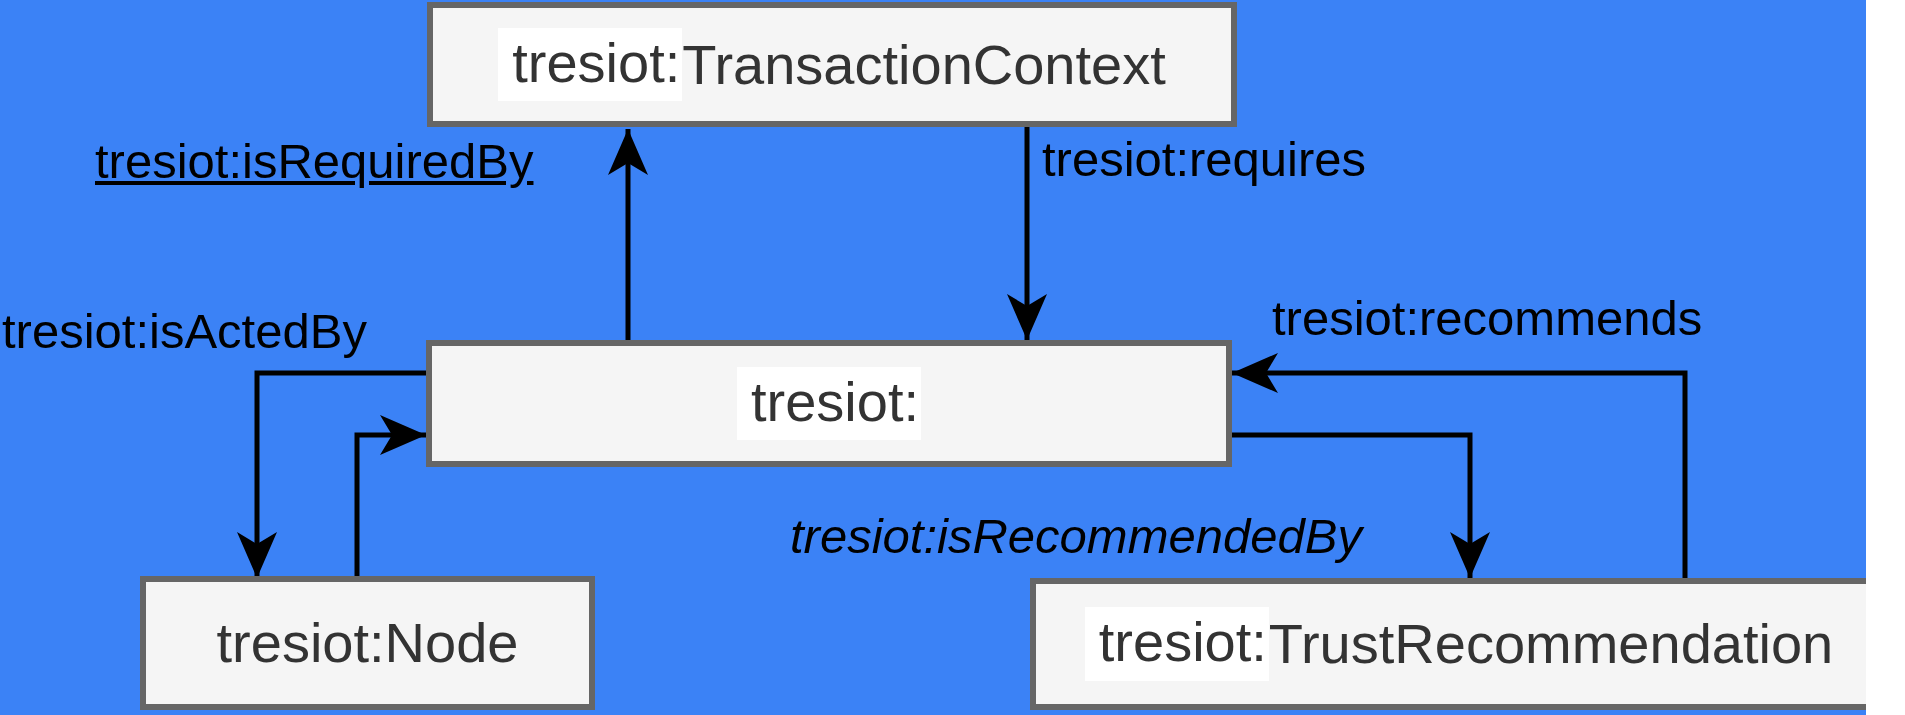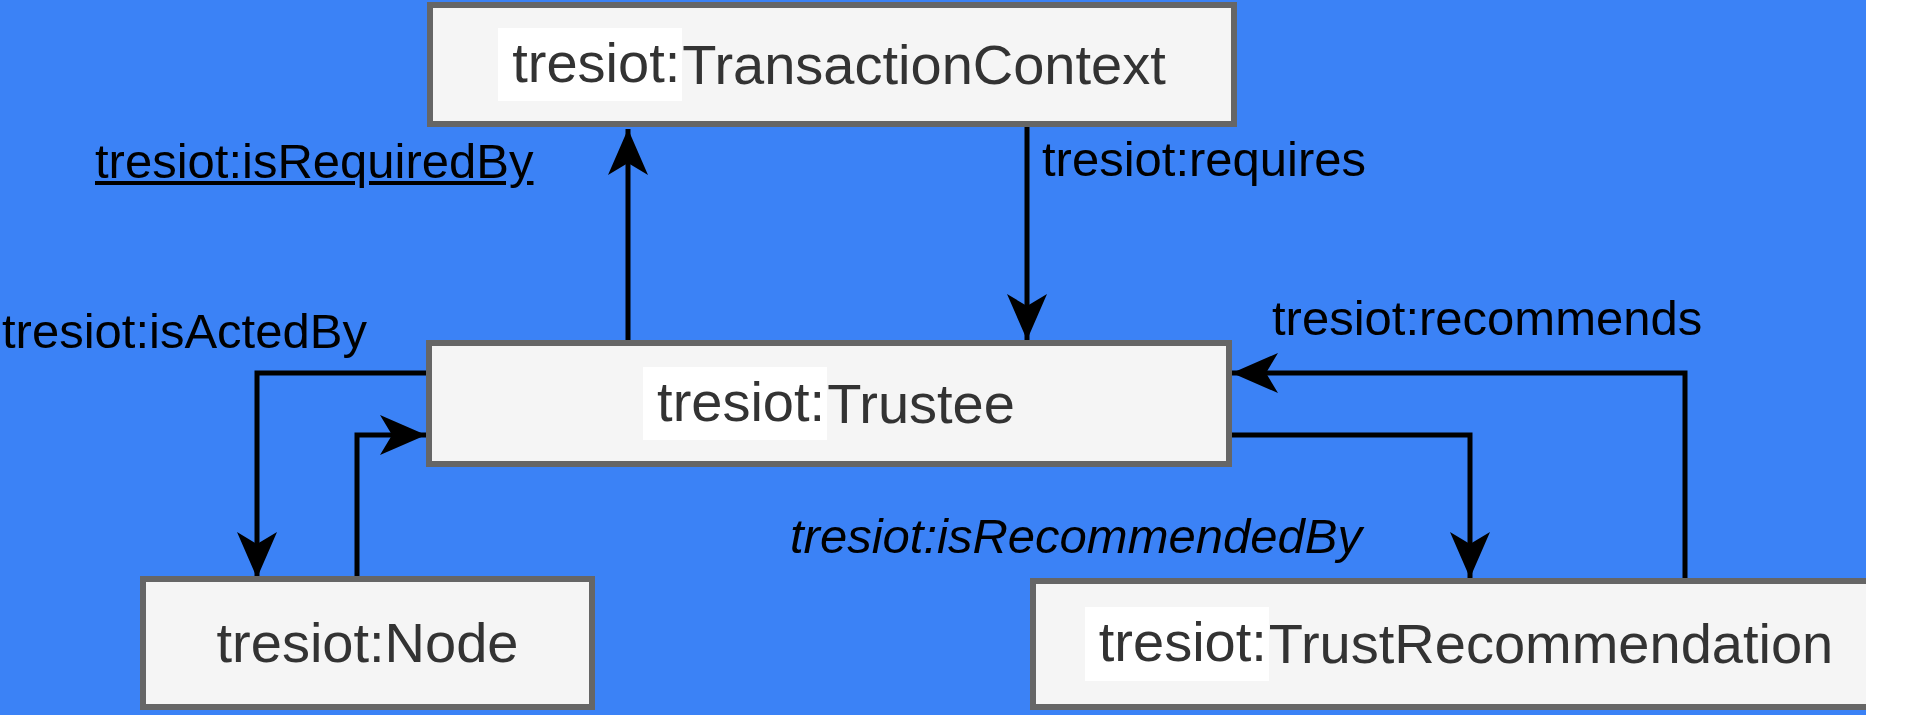--- a/index.html
+++ b/index.html
@@ -78,21 +78,20 @@
     <path d="M 1232 435 L 1470 435 L 1470 578" stroke="#000000" stroke-width="5" fill="none" marker-end="url(#arrow)"></path>
   </svg>
 
   <div id="node-transaction-context" class="node-box">
     <span class="prefix hl">tresiot:</span>
       <span class="name">TransactionContext</span>
   </div>
 
   <div id="node-trustee" class="node-box">
     <span class="prefix hl">tresiot:</span>
-      <span class="name">Trustee</span>
   </div>
 
   <div id="node-node" class="node-box">
     <span class="prefix">tresiot:</span>
       <span class="name">Node</span>
   </div>
 
   <div id="node-trust-recommendation" class="node-box">
     <span class="prefix hl">tresiot:</span>
       <span class="name">TrustRecommendation</span>

